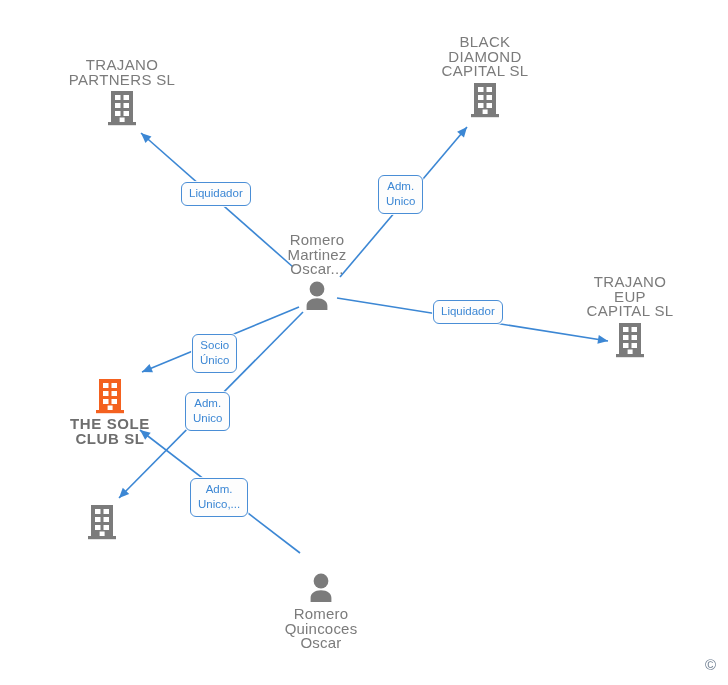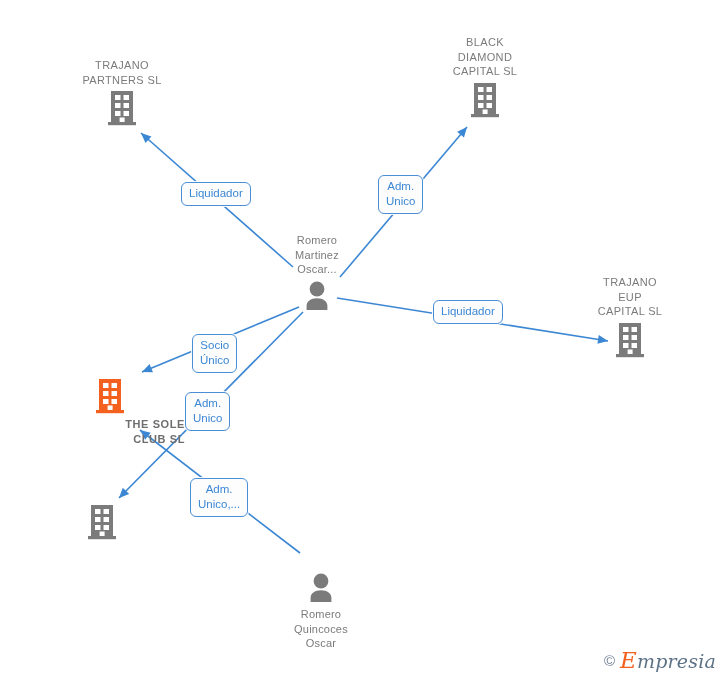--- a/index.html
+++ b/index.html
@@ -45,34 +45,33 @@
     text-align: center;
     user-select: none;
   }
   .node-icon {
     display: block;
     margin: 0 auto;
     line-height: 0;
   }
   .node-label {
     display: block;
-    font-size: 11px;
+    font-size: 15px;
     line-height: 14.6px;
     color: #7b7b7b;
     letter-spacing: 0.2px;
     white-space: pre-line;
   }
   .node-label.company-label {
     letter-spacing: 0.35px;
   }
   .node.highlight .node-label {
     color: #6e6e6e;
     font-weight: bold;
     letter-spacing: 0.6px;
-    text-align: right;
   }
   .label-above .node-label { margin-bottom: 3px; }
   .label-below .node-label { margin-top: 3px; }
 
   
   .edge-label {
     position: absolute;
     box-sizing: border-box;
     background: #fdfdfd;
     border: 1.4px solid #4a8ed6;
@@ -237,16 +236,15 @@
       <div class="edge-label" style="left: 192px; top: 322px; margin-top: 12px;">Socio
 Único</div>
       <div class="edge-label" style="left: 185px; top: 392px;">Adm.
 Unico</div>
       <div class="edge-label" style="left: 190px; top: 478px;">Adm.
 Unico,...</div>
     </div>
 
   <div id="watermark">
     <span class="copy">©</span>
-    <span class="brand"><span class="cap">E</span><span>mpresia</span></span>
   </div>
 
 </div>
 
 </body></html>

